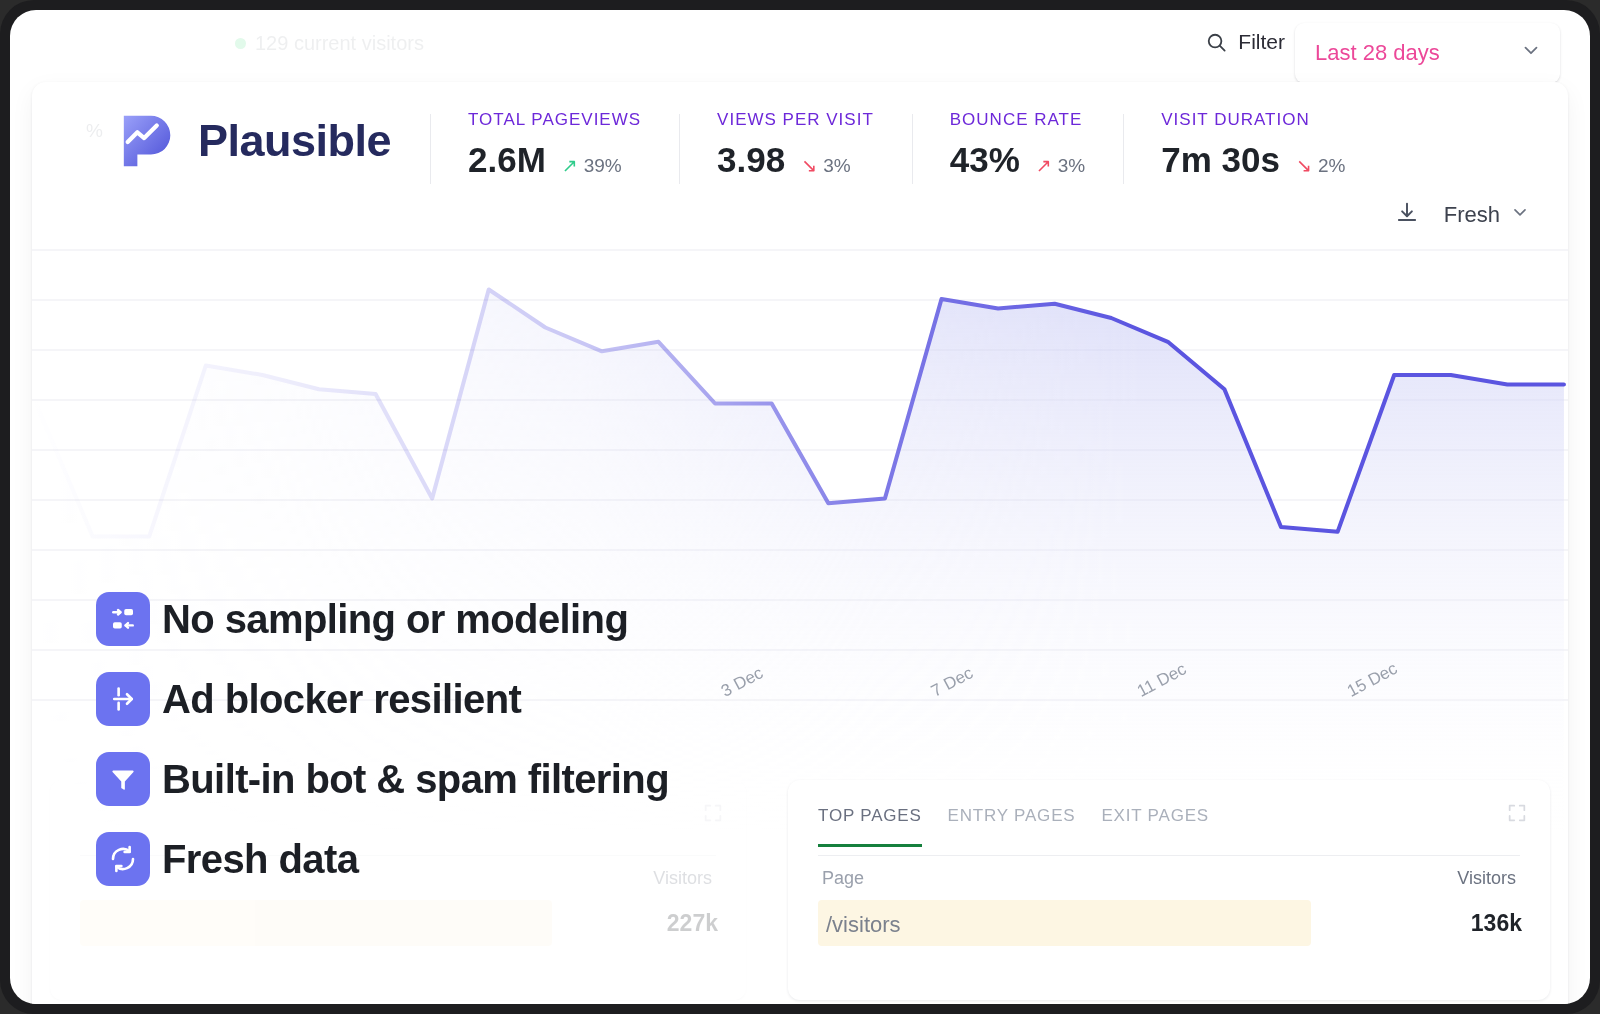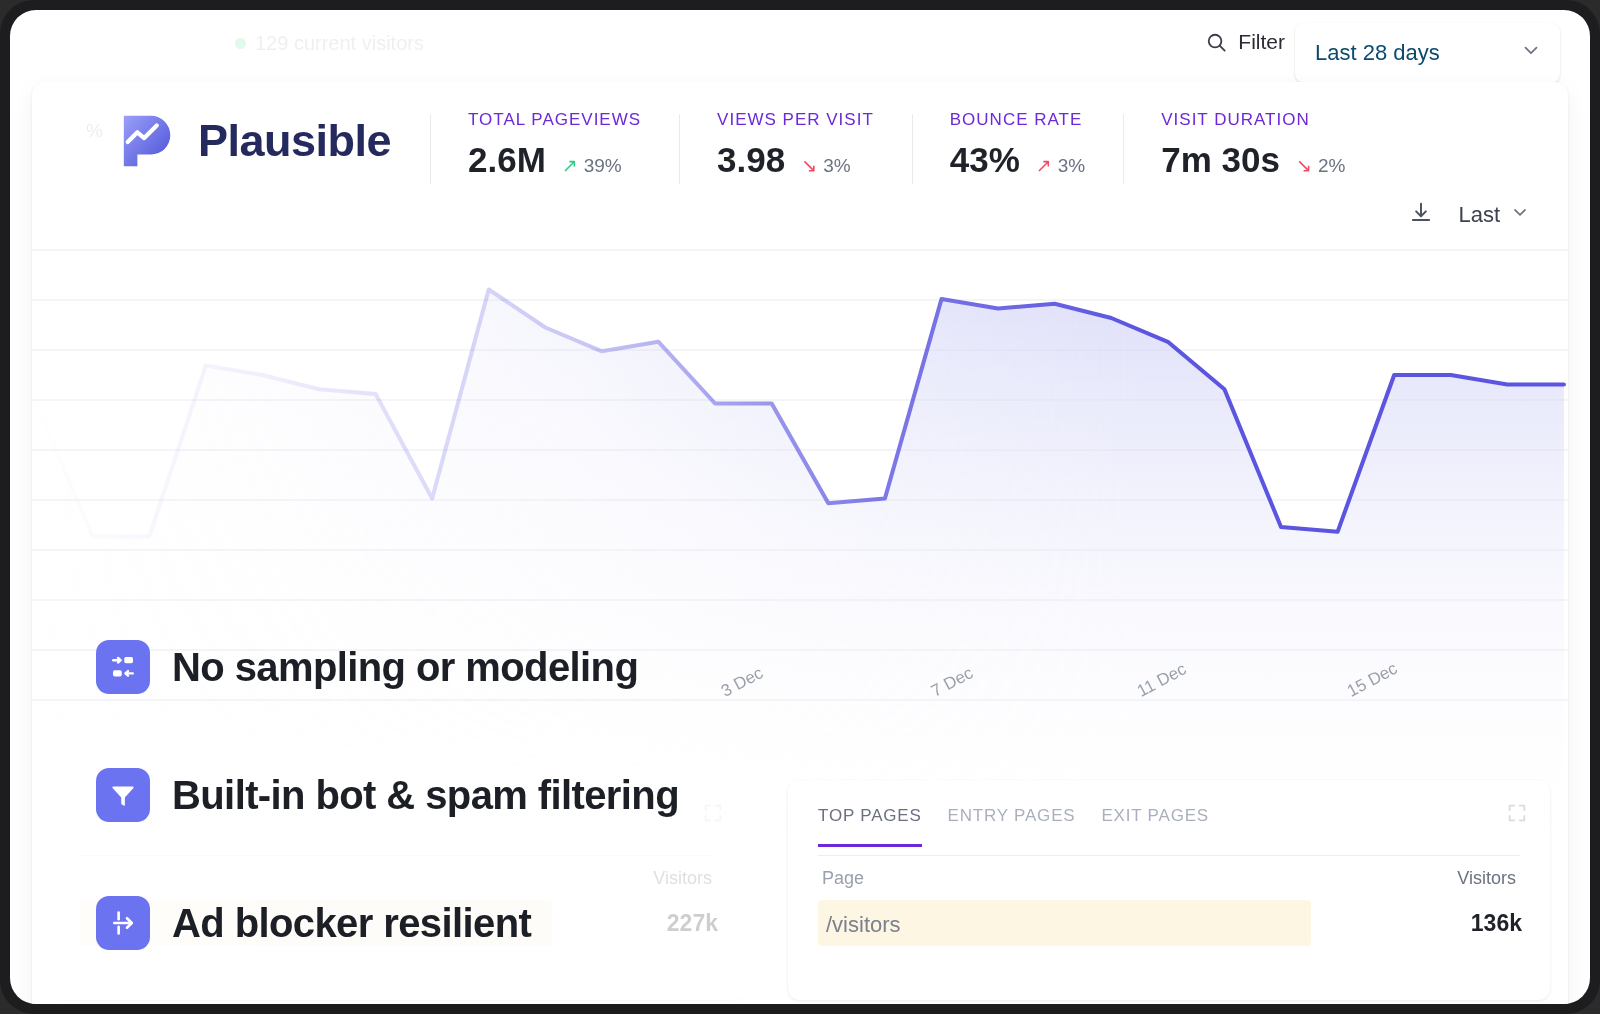--- a/index.html
+++ b/index.html
@@ -48,21 +48,21 @@
   }
   #filter-btn svg { display: block; }
   #period-select {
     position: absolute; right: 30px; top: 13px;
     width: 265px; height: 60px;
     background: #ffffff;
     border-radius: 9px;
     box-shadow: 0 1px 3px rgba(16,24,40,.10), 0 1px 2px rgba(16,24,40,.06);
     display: flex; align-items: center; justify-content: space-between;
     padding: 0 18px 0 20px;
-    font-size: 22px; color: #0c4a6e; cursor: pointer;
+    font-size: 22px; color: #ec4899; cursor: pointer;
   }
 
   
   #main-card {
     position: absolute; left: 22px; right: 22px; top: 72px; bottom: -120px;
     background: #fff;
     border-radius: 14px;
     box-shadow: 0 1px 3px rgba(16,24,40,.08), 0 8px 24px rgba(16,24,40,.05);
   }
 
@@ -146,21 +146,21 @@
   }
   .panel-expand { position: absolute; right: 22px; top: 22px; opacity: .55; }
   .panel-tabs {
     position: absolute; left: 30px; top: 26px;
     display: flex; gap: 26px;
   }
   .panel-tab {
     font-size: 17px; letter-spacing: .8px; text-transform: uppercase;
     color: #aab0bb; padding-bottom: 18px; cursor: pointer; white-space: nowrap;
   }
-  .panel-tab.active { color: #6a7080; border-bottom: 3px solid #6d28d9; }
+  .panel-tab.active { color: #6a7080; border-bottom: 3px solid #15803d; }
   .panel-divider {
     position: absolute; left: 30px; right: 30px; top: 75px; height: 1px;
     background: #edeef1;
   }
   .col-head {
     position: absolute; top: 88px; font-size: 18px; color: #9aa0ac;
   }
   .col-head.left { left: 34px; }
   .col-head.right { right: 34px; color: #6b7280; }
   .data-row {
@@ -180,21 +180,21 @@
   }
   #panel-left .row-bar { background: #fdf6e3; }
 
   
   #features {
     position: absolute; left: 86px; top: 582px;
     display: flex; flex-direction: column; gap: 26px;
     z-index: 20;
   }
   .feature {
-    display: flex; align-items: center; gap: 22px; margin-top: 48px;
+    display: flex; align-items: center; gap: 12px;
   }
   .feature-icon {
     width: 54px; height: 54px; border-radius: 13px;
     background: #6c73f0;
     display: flex; align-items: center; justify-content: center;
     flex: 0 0 auto;
   }
   .feature-label {
     font-size: 40px; font-weight: 700; color: #1c1f25; letter-spacing: -.6px;
     white-space: nowrap;
@@ -307,21 +307,21 @@
 
       <div id="graph-toolbar">
         <span>
           <svg width="26" height="26" viewBox="0 0 24 24" fill="none" stroke="#4a5160" stroke-width="1.8" stroke-linecap="round" stroke-linejoin="round">
             <path d="M12 3.5 v11"></path>
               <polyline points="7.5,10.5 12,15 16.5,10.5"></polyline>
               <path d="M4.5 18.5 h15"></path>
           </svg>
         </span>
         <span id="interval-select">
-          <span>Last</span>
+          <span>Fresh</span>
           <span>
             <svg width="20" height="20" viewBox="0 0 24 24" fill="none" stroke="#6b7280" stroke-width="2" stroke-linecap="round" stroke-linejoin="round">
               <polyline points="6,9.5 12,15.5 18,9.5"></polyline>
             </svg>
           </span>
         </span>
       </div>
 
       <div id="chart-wrap">
         <svg id="chart-svg" viewBox="0 0 1512 600" preserveAspectRatio="none">
@@ -421,37 +421,37 @@
               <polyline points="8,4.8 10,6.6 8,8.4"></polyline>
             <path d="M19.8 17.1 h-5.6"></path>
               <polyline points="16,15.3 14,17.1 16,18.9"></polyline>
           </svg>
         </span>
         <span class="feature-label">No sampling or modeling</span>
       </div>
 
       <div class="feature">
         <span class="feature-icon">
-          <svg width="28" height="28" viewBox="0 0 24 24" fill="#ffffff" stroke="none">
-            <path d="M3.6 4.8 h16.8 a0.7 0.7 0 0 1 0.55 1.15 L13.6 14.2 V20.4 a0.7 0.7 0 0 1 -1.05 0.6 l-1.7 -1 a0.7 0.7 0 0 1 -0.35 -0.6 V14.2 L3.05 5.95 A0.7 0.7 0 0 1 3.6 4.8 z"></path>
-          </svg>
-        </span>
-        <span class="feature-label">Built-in bot &amp; spam filtering</span>
-      </div>
-
-      <div class="feature">
-        <span class="feature-icon">
           <svg width="30" height="30" viewBox="0 0 24 24" fill="none" stroke="#ffffff" stroke-width="2.1" stroke-linecap="round" stroke-linejoin="round">
             <path d="M8.5 3.6 v5.3"></path>
               <path d="M8.5 15.1 v5.3"></path>
             <path d="M5 12 h14"></path>
               <polyline points="15.2,8.2 19,12 15.2,15.8"></polyline>
           </svg>
         </span>
         <span class="feature-label">Ad blocker resilient</span>
+      </div>
+
+      <div class="feature">
+        <span class="feature-icon">
+          <svg width="28" height="28" viewBox="0 0 24 24" fill="#ffffff" stroke="none">
+            <path d="M3.6 4.8 h16.8 a0.7 0.7 0 0 1 0.55 1.15 L13.6 14.2 V20.4 a0.7 0.7 0 0 1 -1.05 0.6 l-1.7 -1 a0.7 0.7 0 0 1 -0.35 -0.6 V14.2 L3.05 5.95 A0.7 0.7 0 0 1 3.6 4.8 z"></path>
+          </svg>
+        </span>
+        <span class="feature-label">Built-in bot &amp; spam filtering</span>
       </div>
 
       <div class="feature">
         <span class="feature-icon">
           <svg width="30" height="30" viewBox="0 0 24 24" fill="none" stroke="#ffffff" stroke-width="2.1" stroke-linecap="round" stroke-linejoin="round">
             <path d="M20 12 a8 8 0 0 1 -13.3 5.95"></path>
             <path d="M4 12 a8 8 0 0 1 13.3 -5.95"></path>
             <polyline points="17.3,2.4 17.3,6.4 13.3,6.4"></polyline>
             <polyline points="6.7,21.6 6.7,17.6 10.7,17.6"></polyline>
           </svg>

